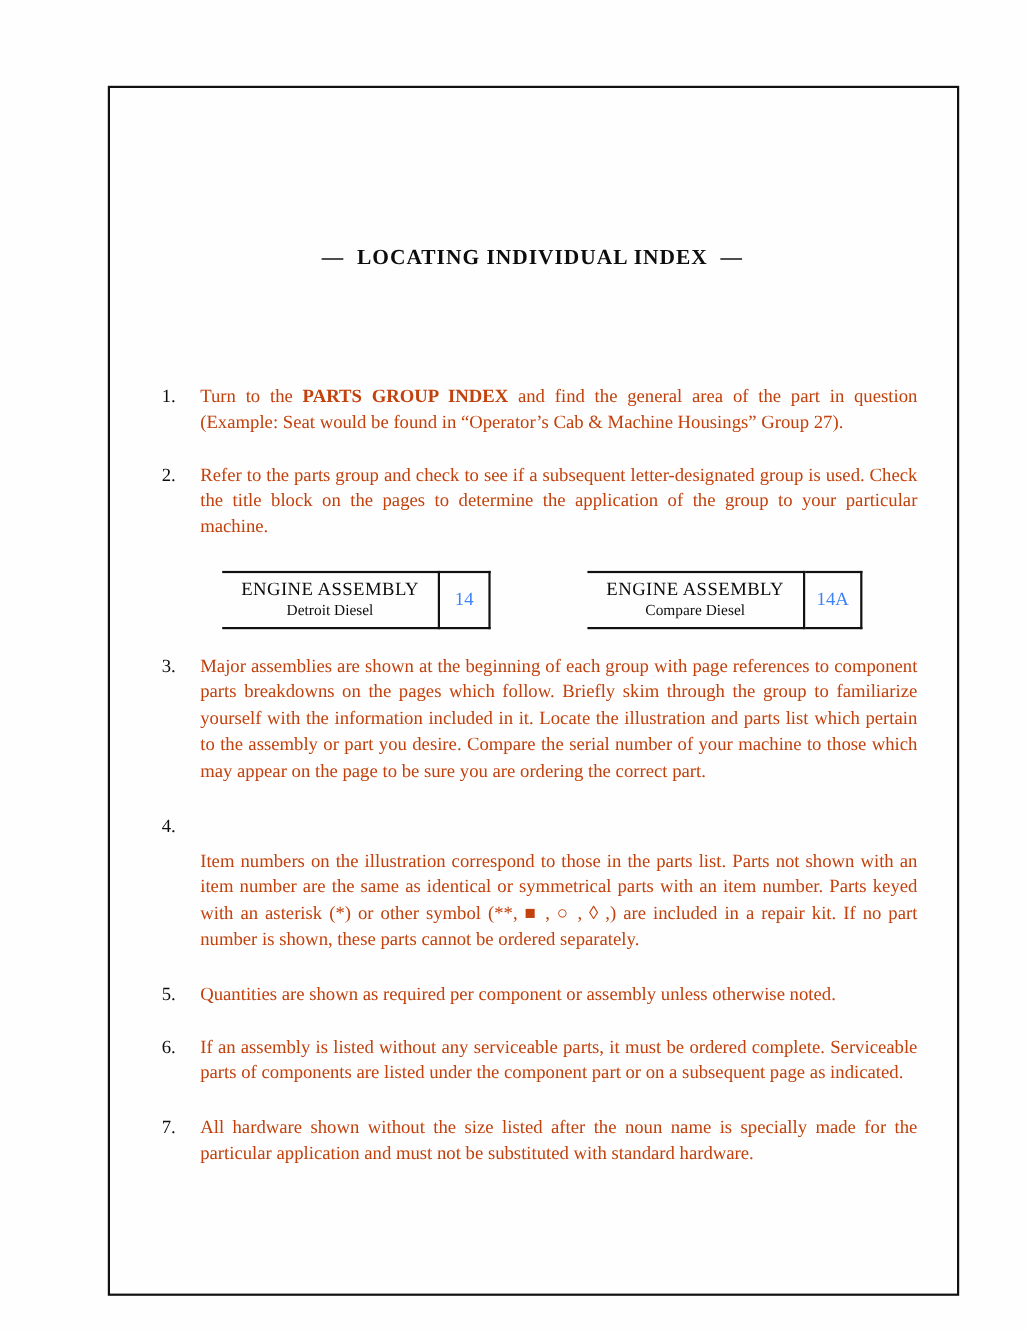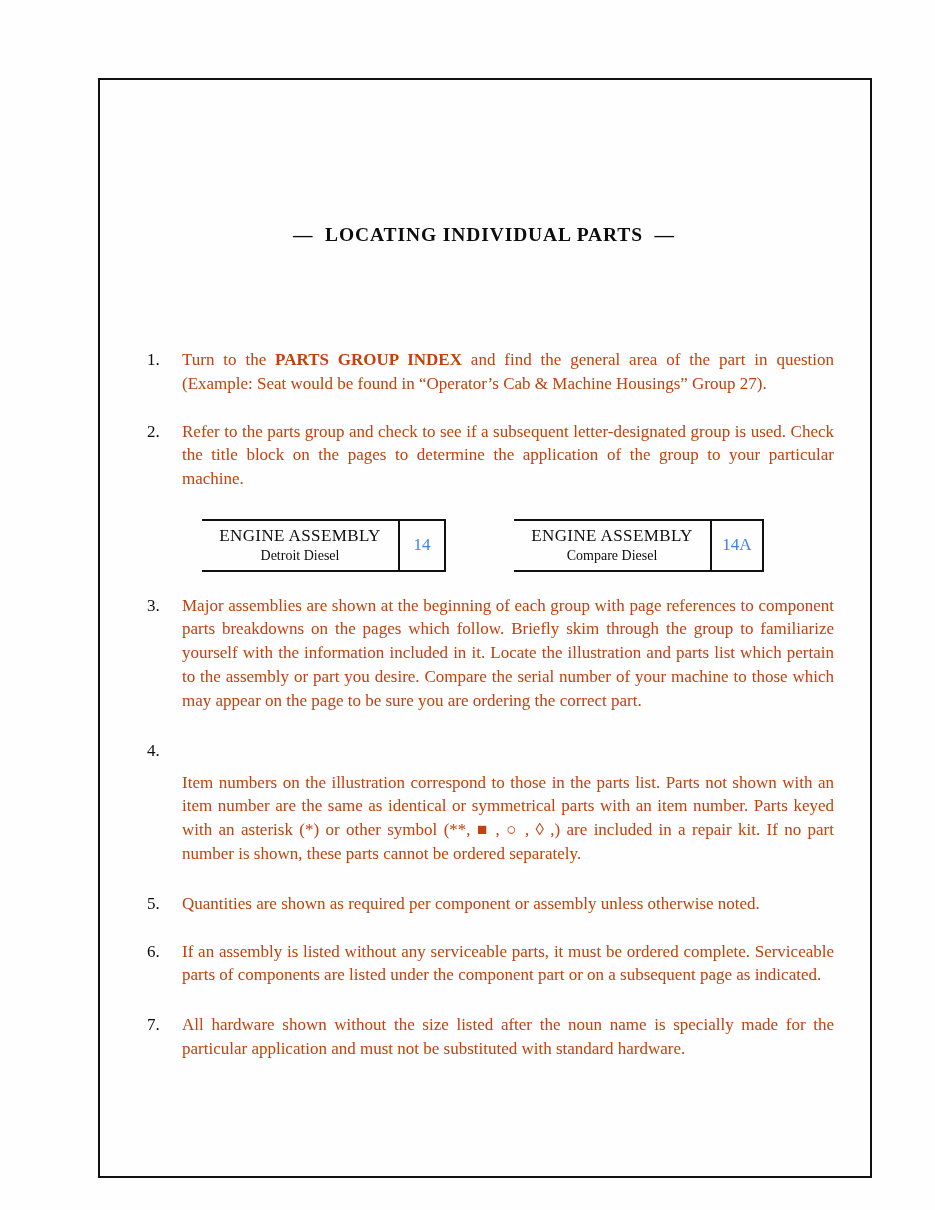--- a/index.html
+++ b/index.html
@@ -94,21 +94,21 @@
   .gap-after-3 { margin-bottom: 26px; }
   .gap-after-4 { margin-bottom: 26px; }
   .gap-after-5 { margin-bottom: 24px; }
   .gap-after-6 { margin-bottom: 26px; }
 
   
   #titleblocks {
     display: flex;
     margin: 0 0 0 0;
     padding: 14px 0 22px 0;
-    gap: 68px;
+    gap: 88px;
     justify-content: flex-start;
     padding-left: 68px;
   }
   .titleblock {
     display: flex;
     align-items: stretch;
   }
   .tb-name {
     width: 198px;
     box-sizing: border-box;
@@ -147,21 +147,21 @@
   .sym { font-family: "Liberation Serif", "DejaVu Serif", serif; margin-top: 32px; }
 </style>
 </head>
 <body>
 
 <div id="page-sheet">
   <div id="page-frame"></div>
 
   <div id="content">
 
-    <div id="doc-title">—  LOCATING INDIVIDUAL PARTS  —</div>
+    <div id="doc-title">—  LOCATING INDIVIDUAL INDEX  —</div>
 
     <div class="list-block">
 
       <div class="list-item">
         <div class="item-number">1.</div>
         <div class="item-body"><span>Turn to the </span><b>PARTS GROUP INDEX</b><span> and find the general area of the part in question (Example: Seat would be found in “Operator’s Cab &amp; Machine Housings” Group 27).</span></div>
       </div>
 
       <div class="list-item gap-after-2">
         <div class="item-number">2.</div>

